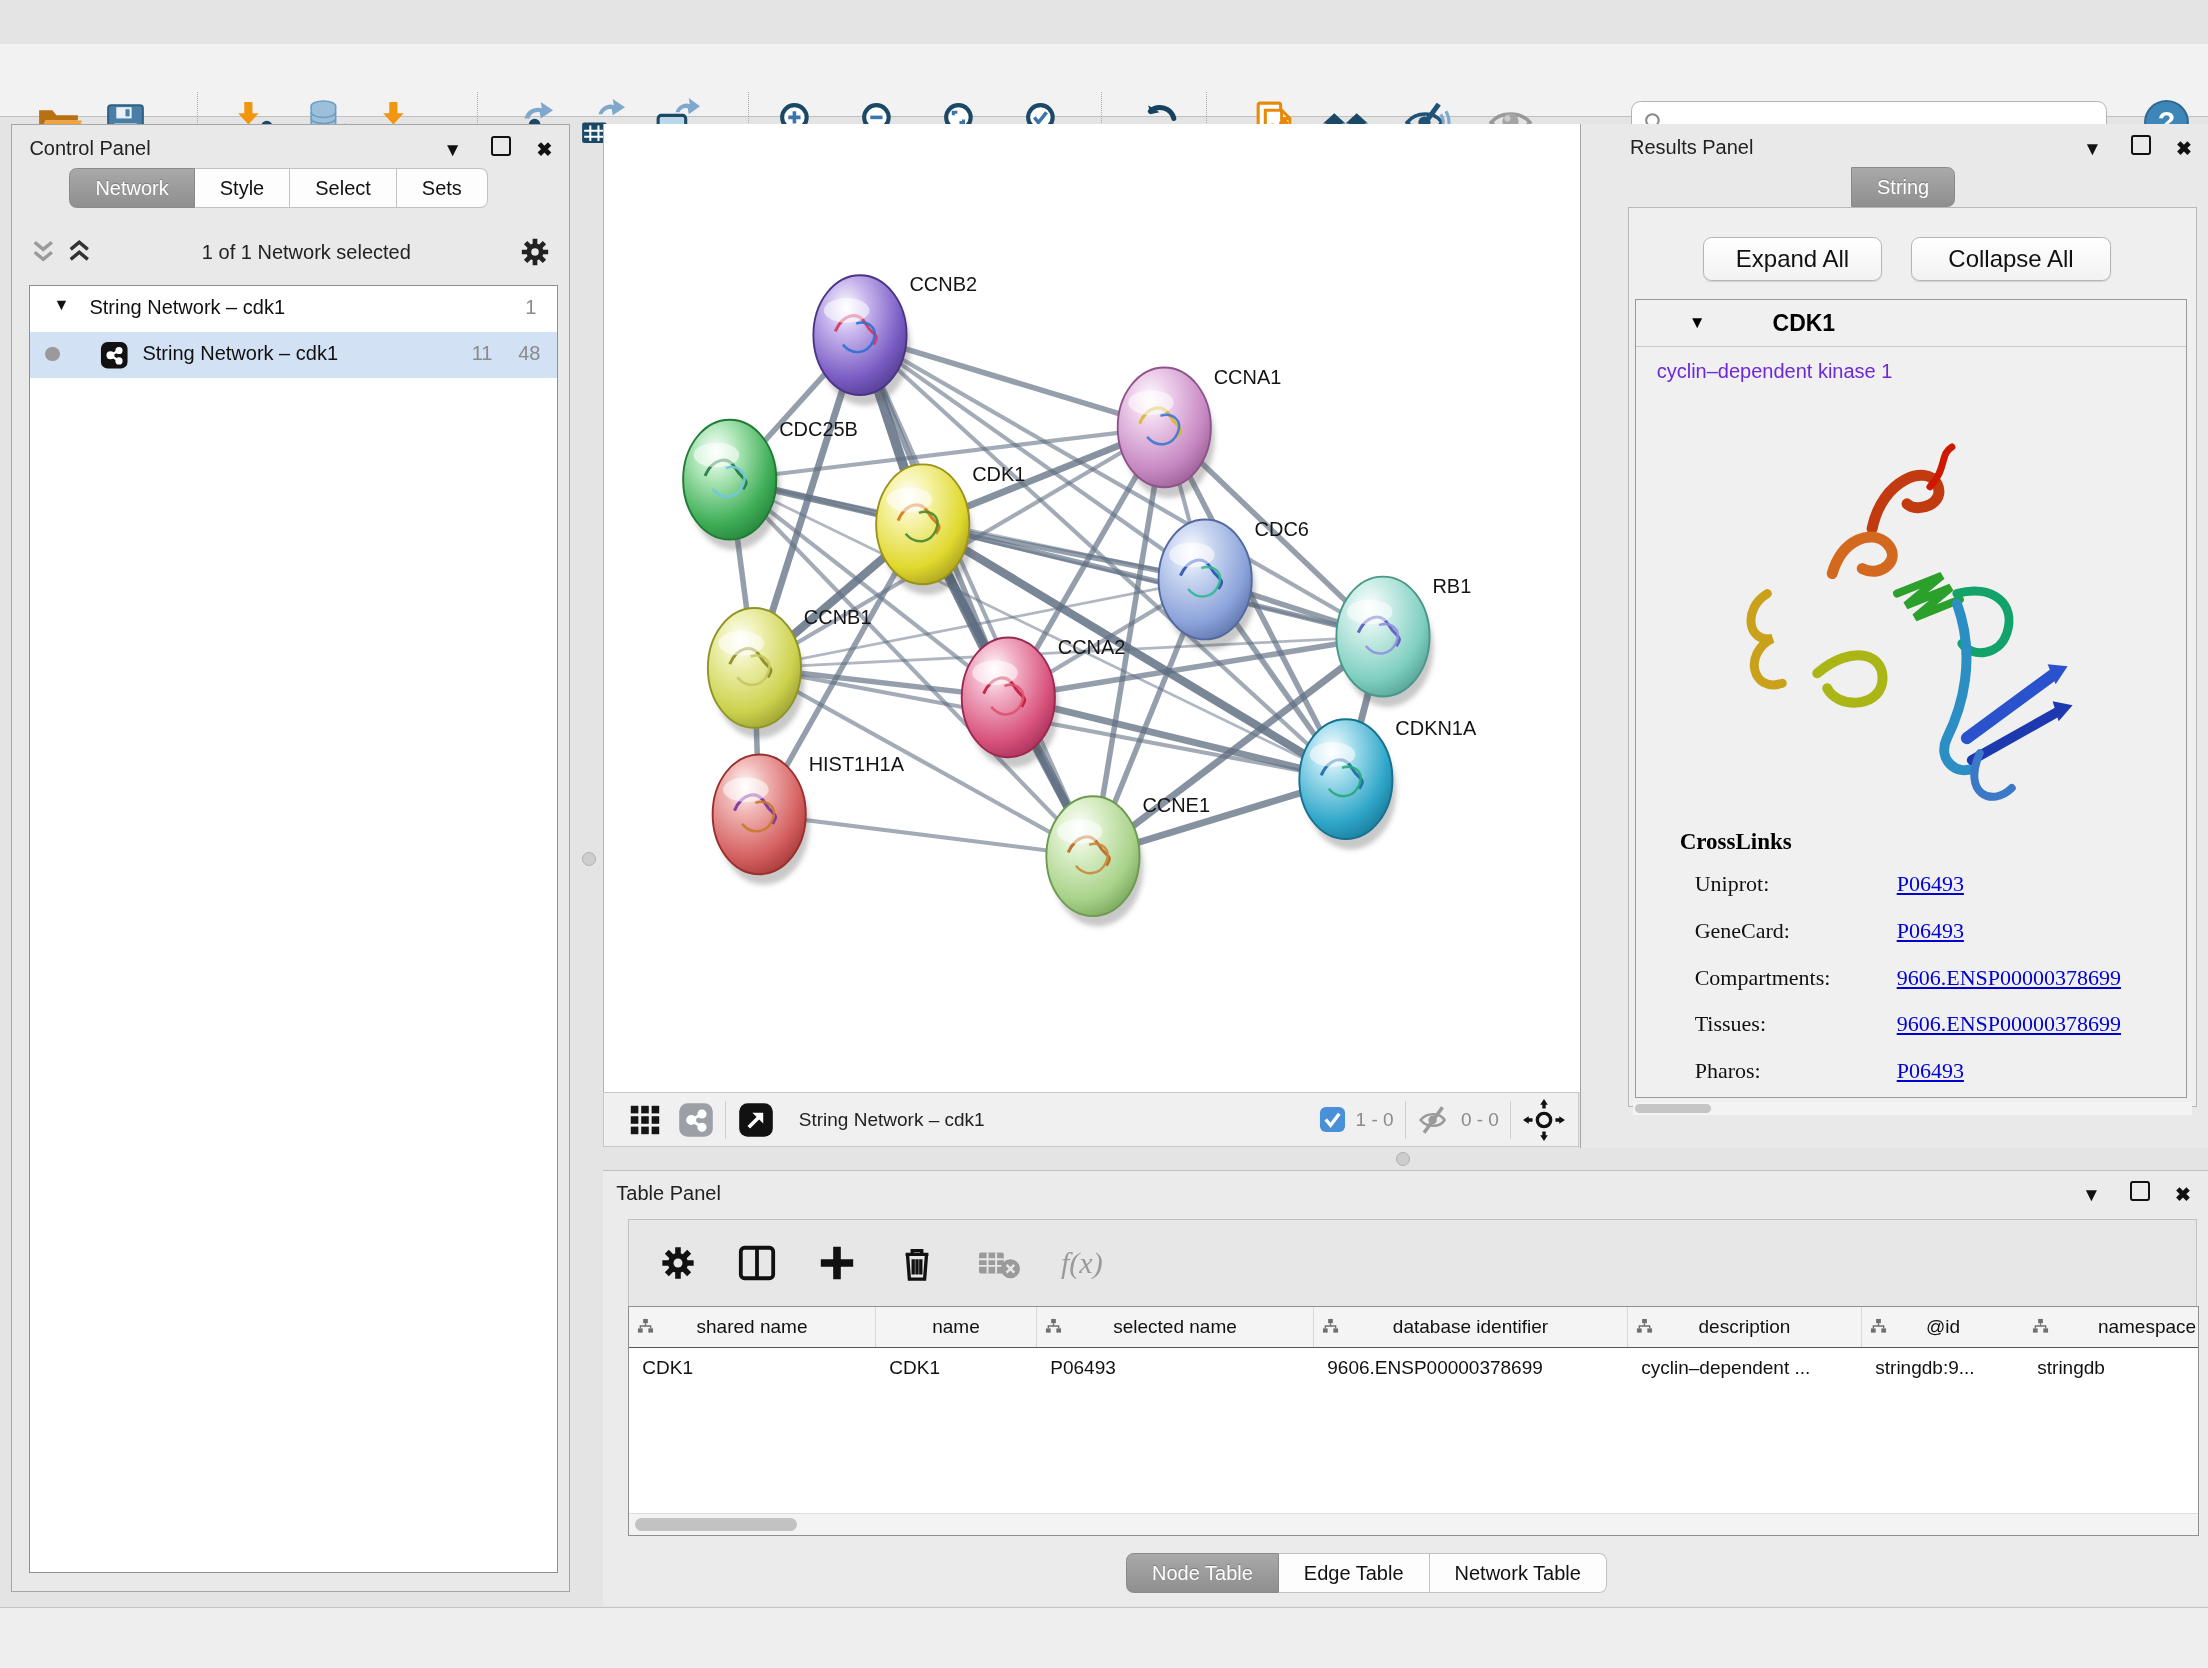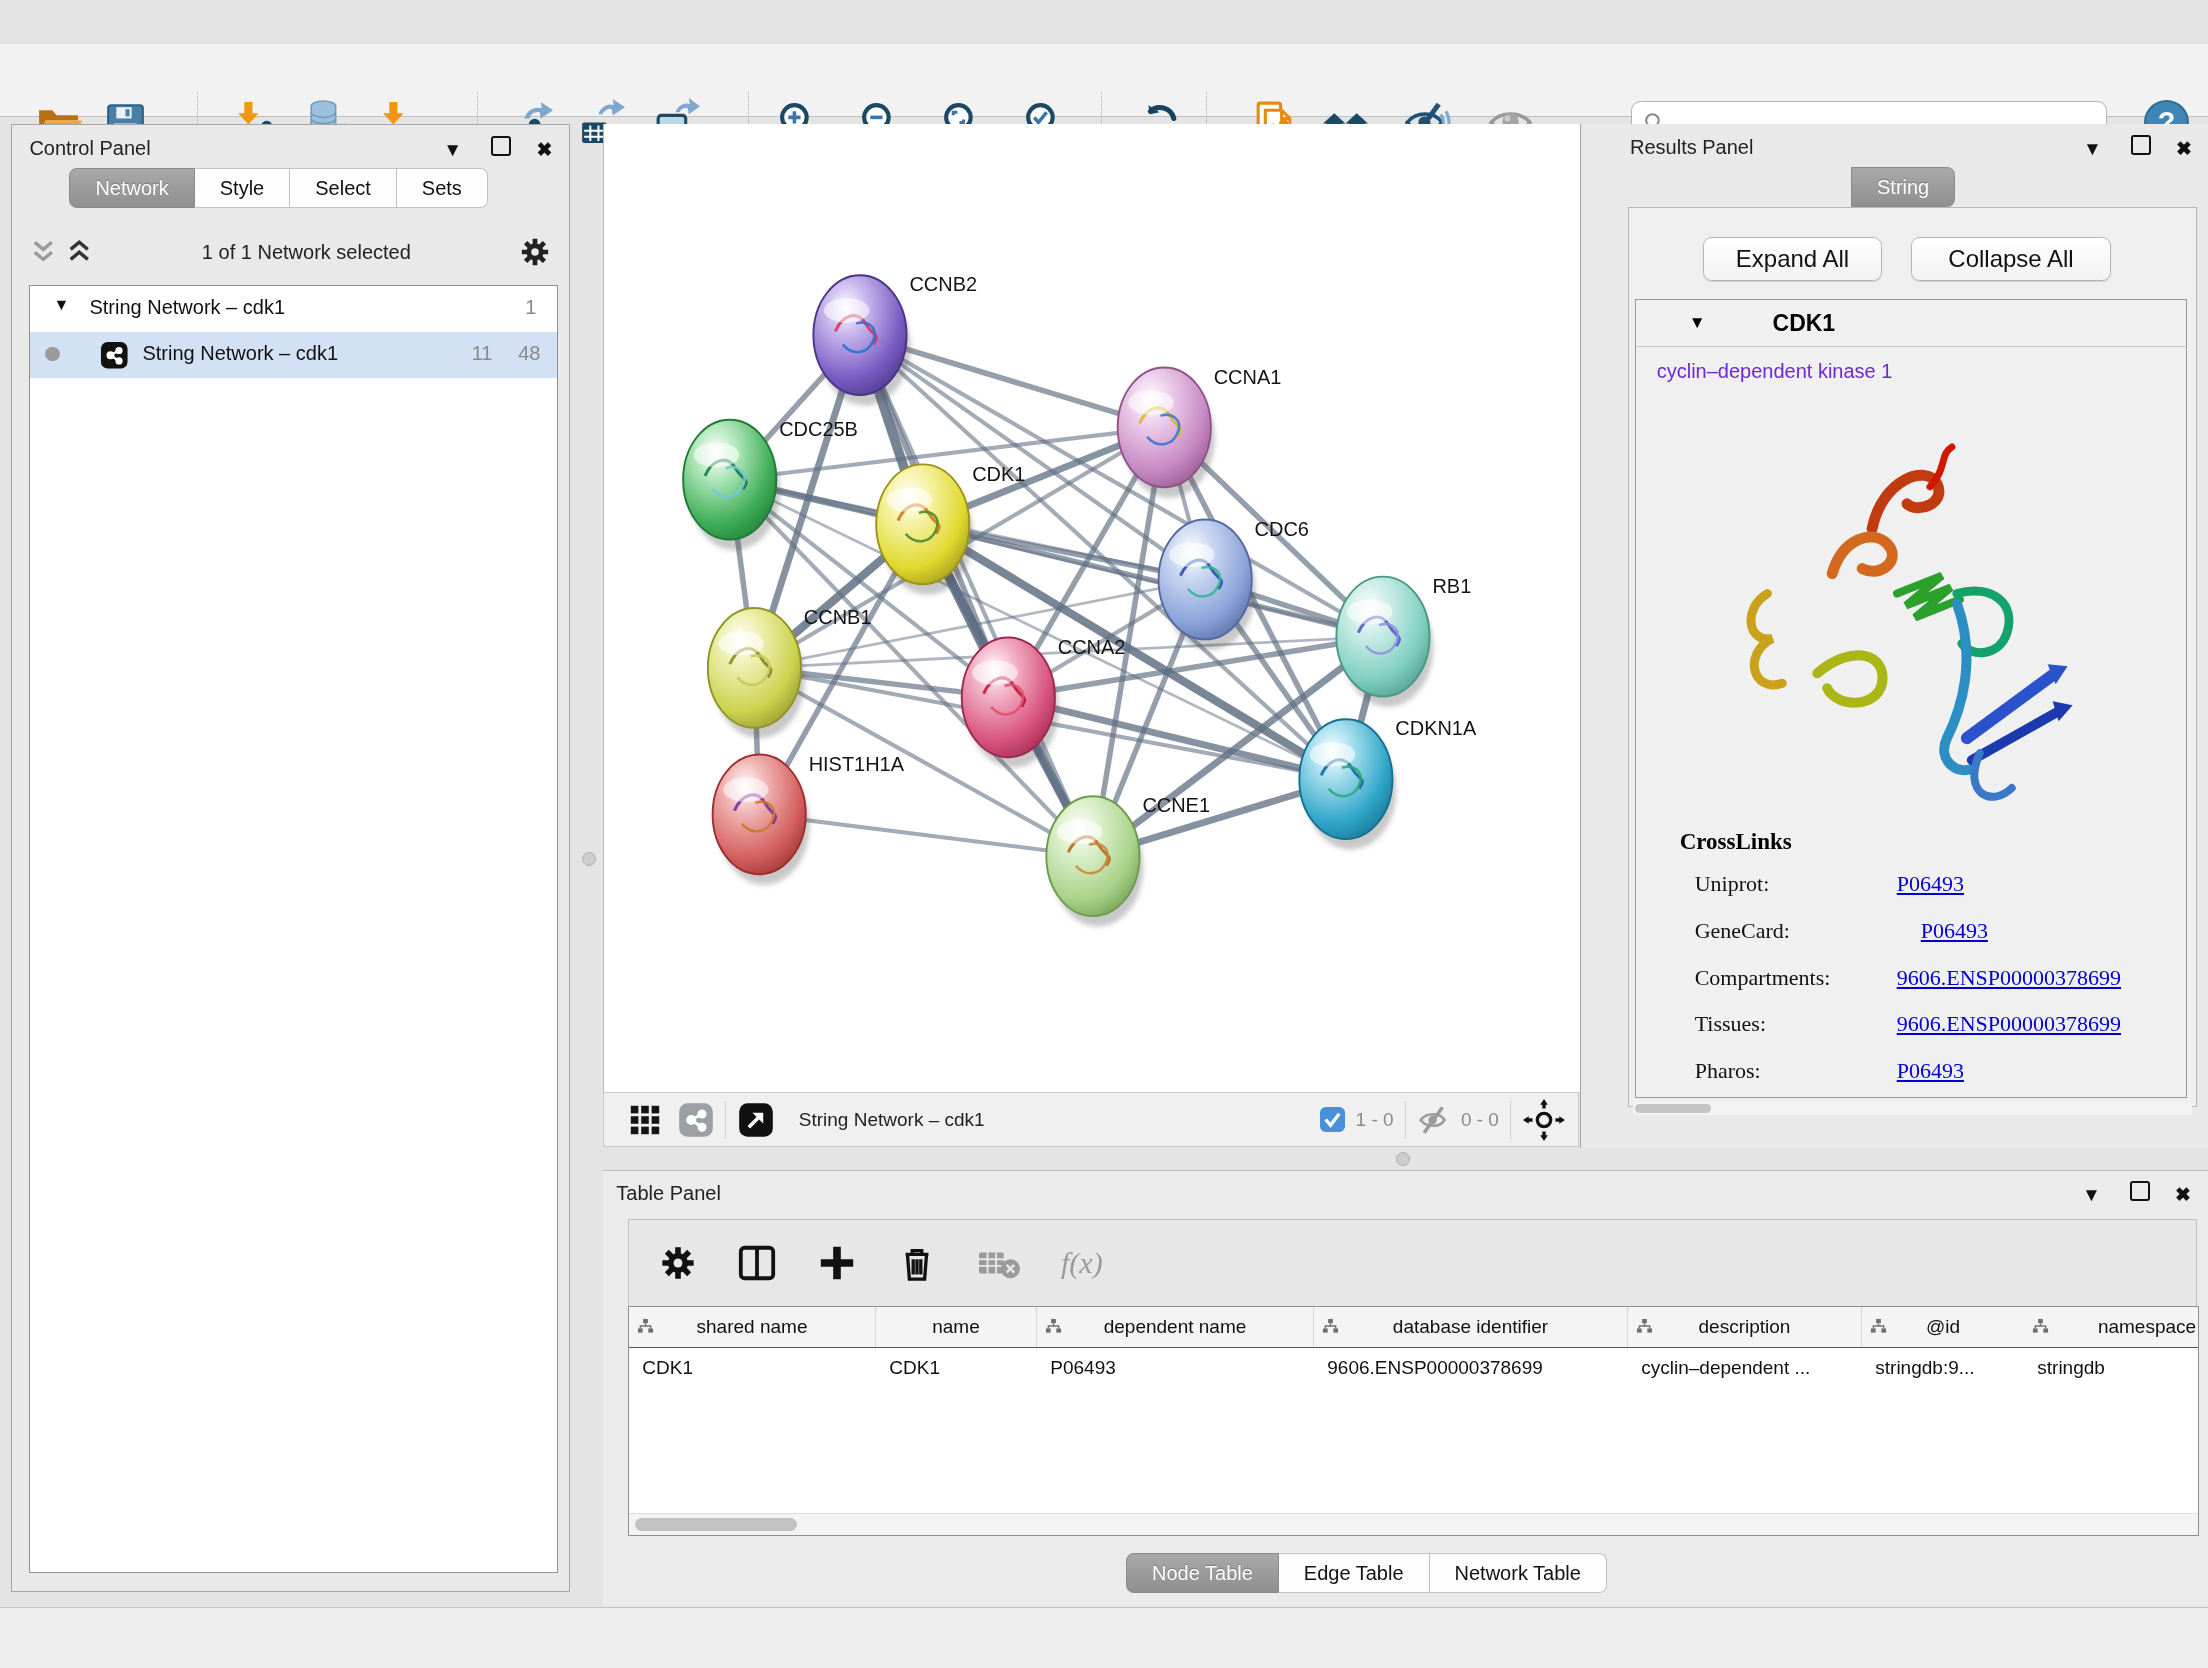--- a/index.html
+++ b/index.html
@@ -610,21 +610,21 @@
         </g>
         <path d="M326 256l20 2-12 18z" fill="#2a52cc"></path>
         <path d="M331 293l20 4-14 16z" fill="#1c39b0"></path>
       </svg>
       <div class="abs serif" style="left:44px;top:529px;font-size:23px;font-weight:bold;">CrossLinks</div>
       <div id="crosslinks" class="abs" style="left:59px;top:571px;width:476px;">
           <div class="serif" style="display: flex; margin-bottom: 21px; font-size: 22px;">
             <span style="width: 202px; color: rgb(17, 17, 17);">Uniprot:</span>
             <span class="xlink">P06493</span>
           </div>
-          <div class="serif" style="display: flex; margin-bottom: 21px; font-size: 22px; gap: 24px;">
+          <div class="serif" style="display: flex; margin-bottom: 21px; font-size: 22px;">
             <span style="width: 202px; color: rgb(17, 17, 17);">GeneCard:</span>
             <span class="xlink">P06493</span>
           </div>
           <div class="serif" style="display: flex; margin-bottom: 20px; font-size: 22px;">
             <span style="width: 202px; color: rgb(17, 17, 17);">Compartments:</span>
             <span class="xlink">9606.ENSP00000378699</span>
           </div>
           <div class="serif" style="display: flex; margin-bottom: 21px; font-size: 22px;">
             <span style="width: 202px; color: rgb(17, 17, 17);">Tissues:</span>
             <span class="xlink">9606.ENSP00000378699</span>
@@ -706,21 +706,21 @@
             <svg width="17" height="17" viewBox="0 0 18 18" style="position:absolute;left:7.6px;top:11.4px;">
               <g fill="#6f6f6f">
                 <rect x="6.5" y="1" width="5" height="4.5"></rect>
                 <rect x="1" y="11" width="5" height="4.5"></rect>
                 <rect x="12" y="11" width="5" height="4.5"></rect>
               </g>
               <g stroke="#6f6f6f" stroke-width="1.4" fill="none">
                 <path d="M9 5.5v3M3.5 11V8.5h11V11"></path>
               </g>
             </svg>
-            <div class="lbl">dependent name</div>
+            <div class="lbl">selected name</div>
           </div>
           <div class="th" style="left: 685px; width: 314px;">
             <svg width="17" height="17" viewBox="0 0 18 18" style="position:absolute;left:7.6px;top:11.4px;">
               <g fill="#6f6f6f">
                 <rect x="6.5" y="1" width="5" height="4.5"></rect>
                 <rect x="1" y="11" width="5" height="4.5"></rect>
                 <rect x="12" y="11" width="5" height="4.5"></rect>
               </g>
               <g stroke="#6f6f6f" stroke-width="1.4" fill="none">
                 <path d="M9 5.5v3M3.5 11V8.5h11V11"></path>

